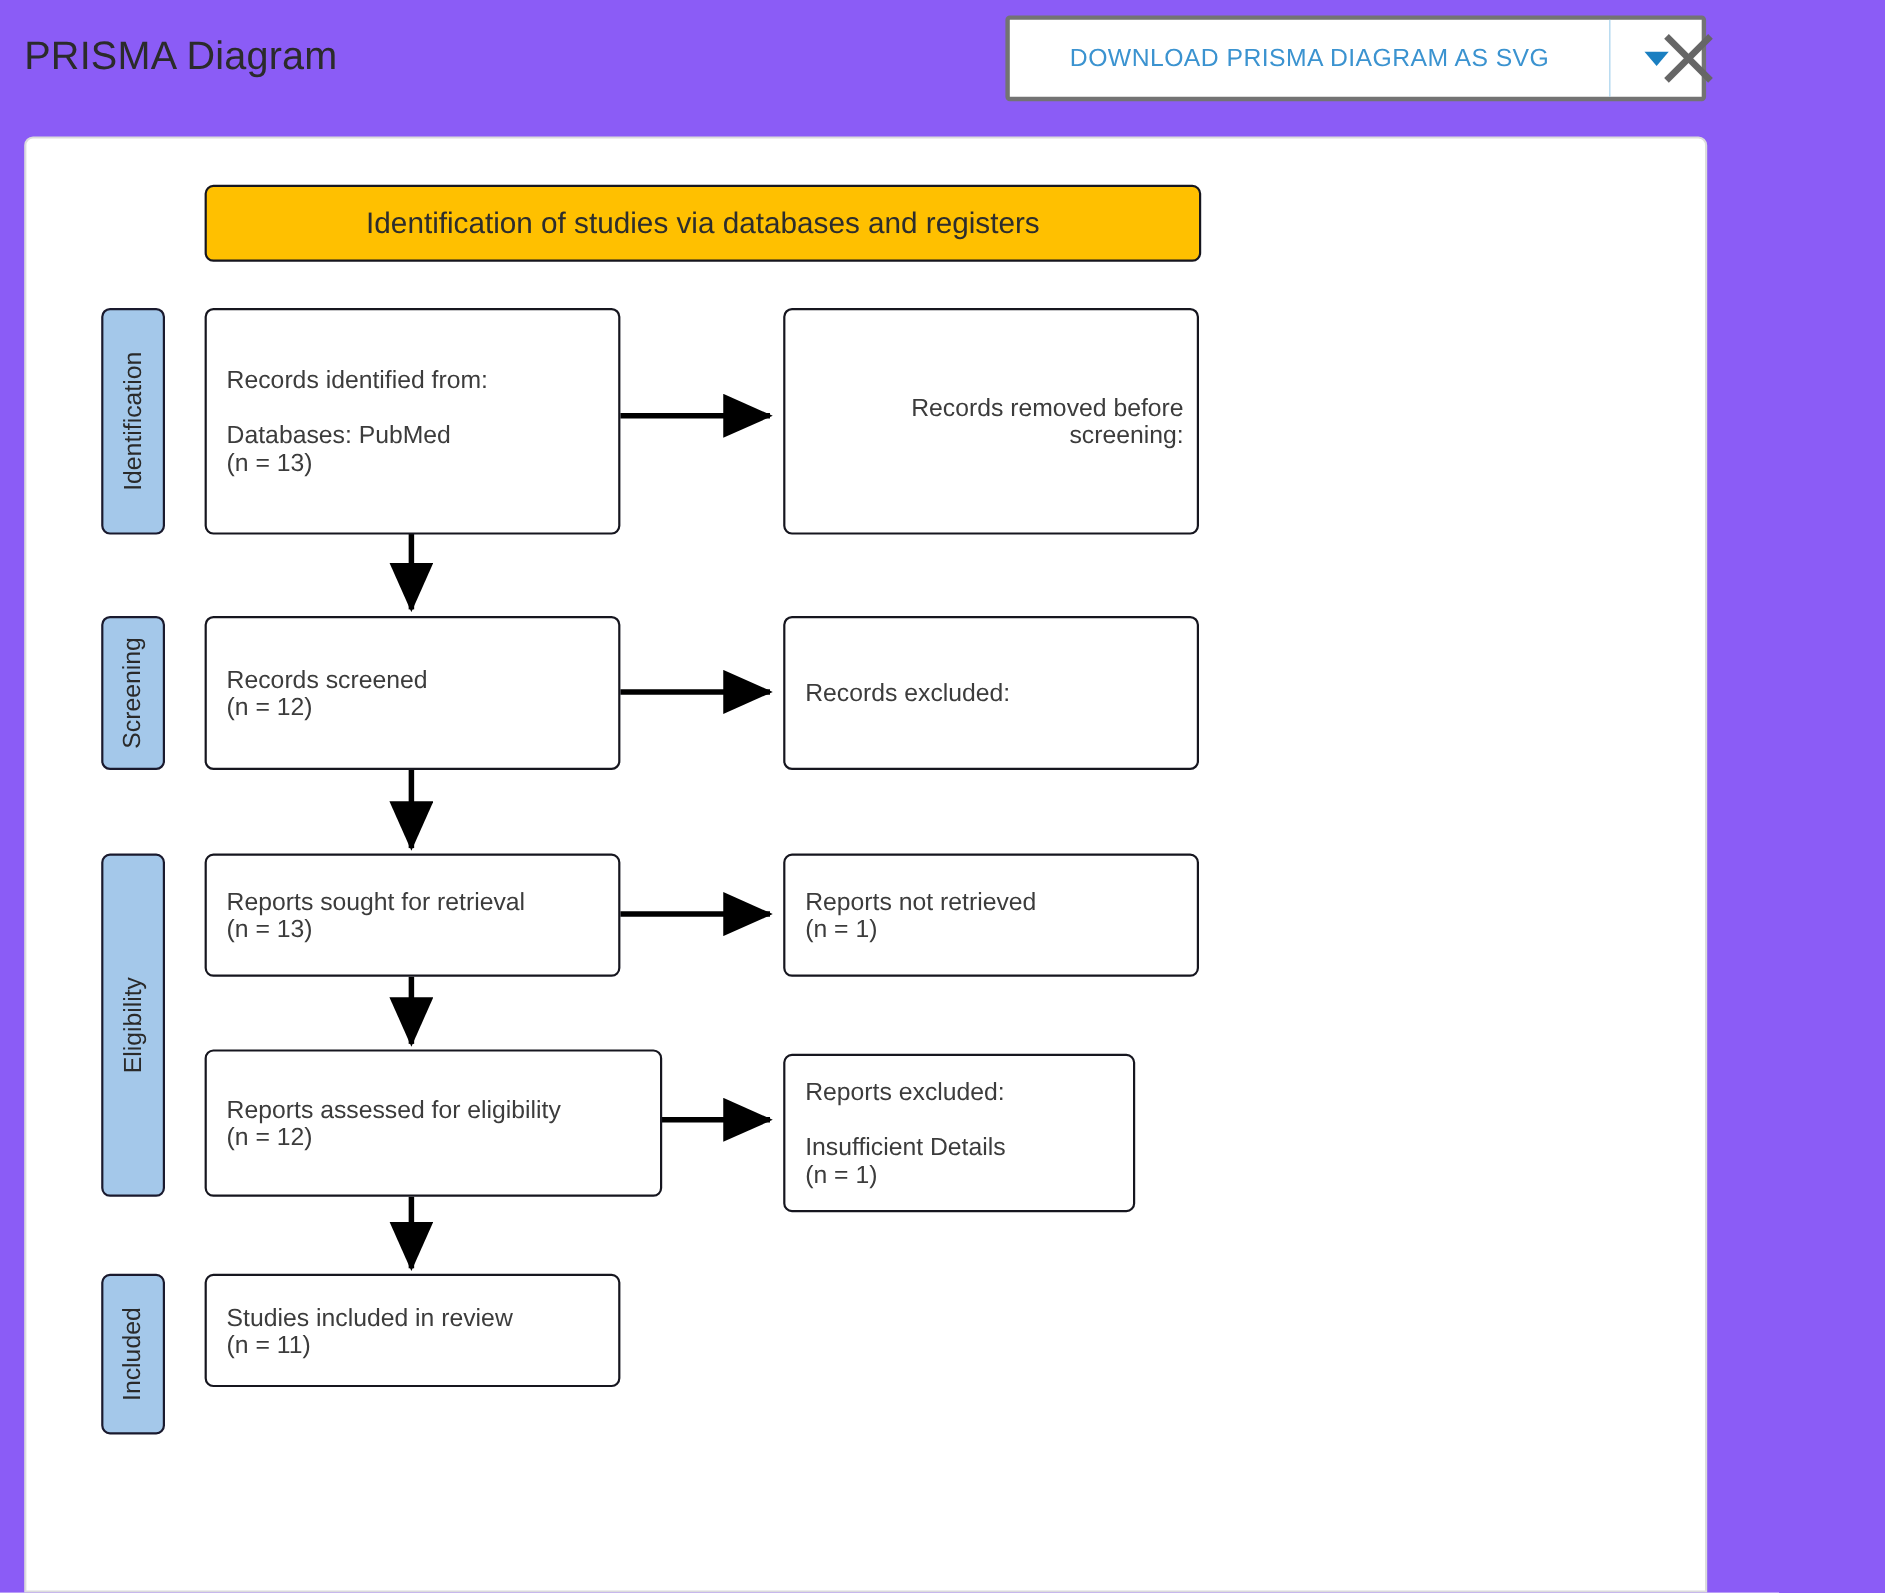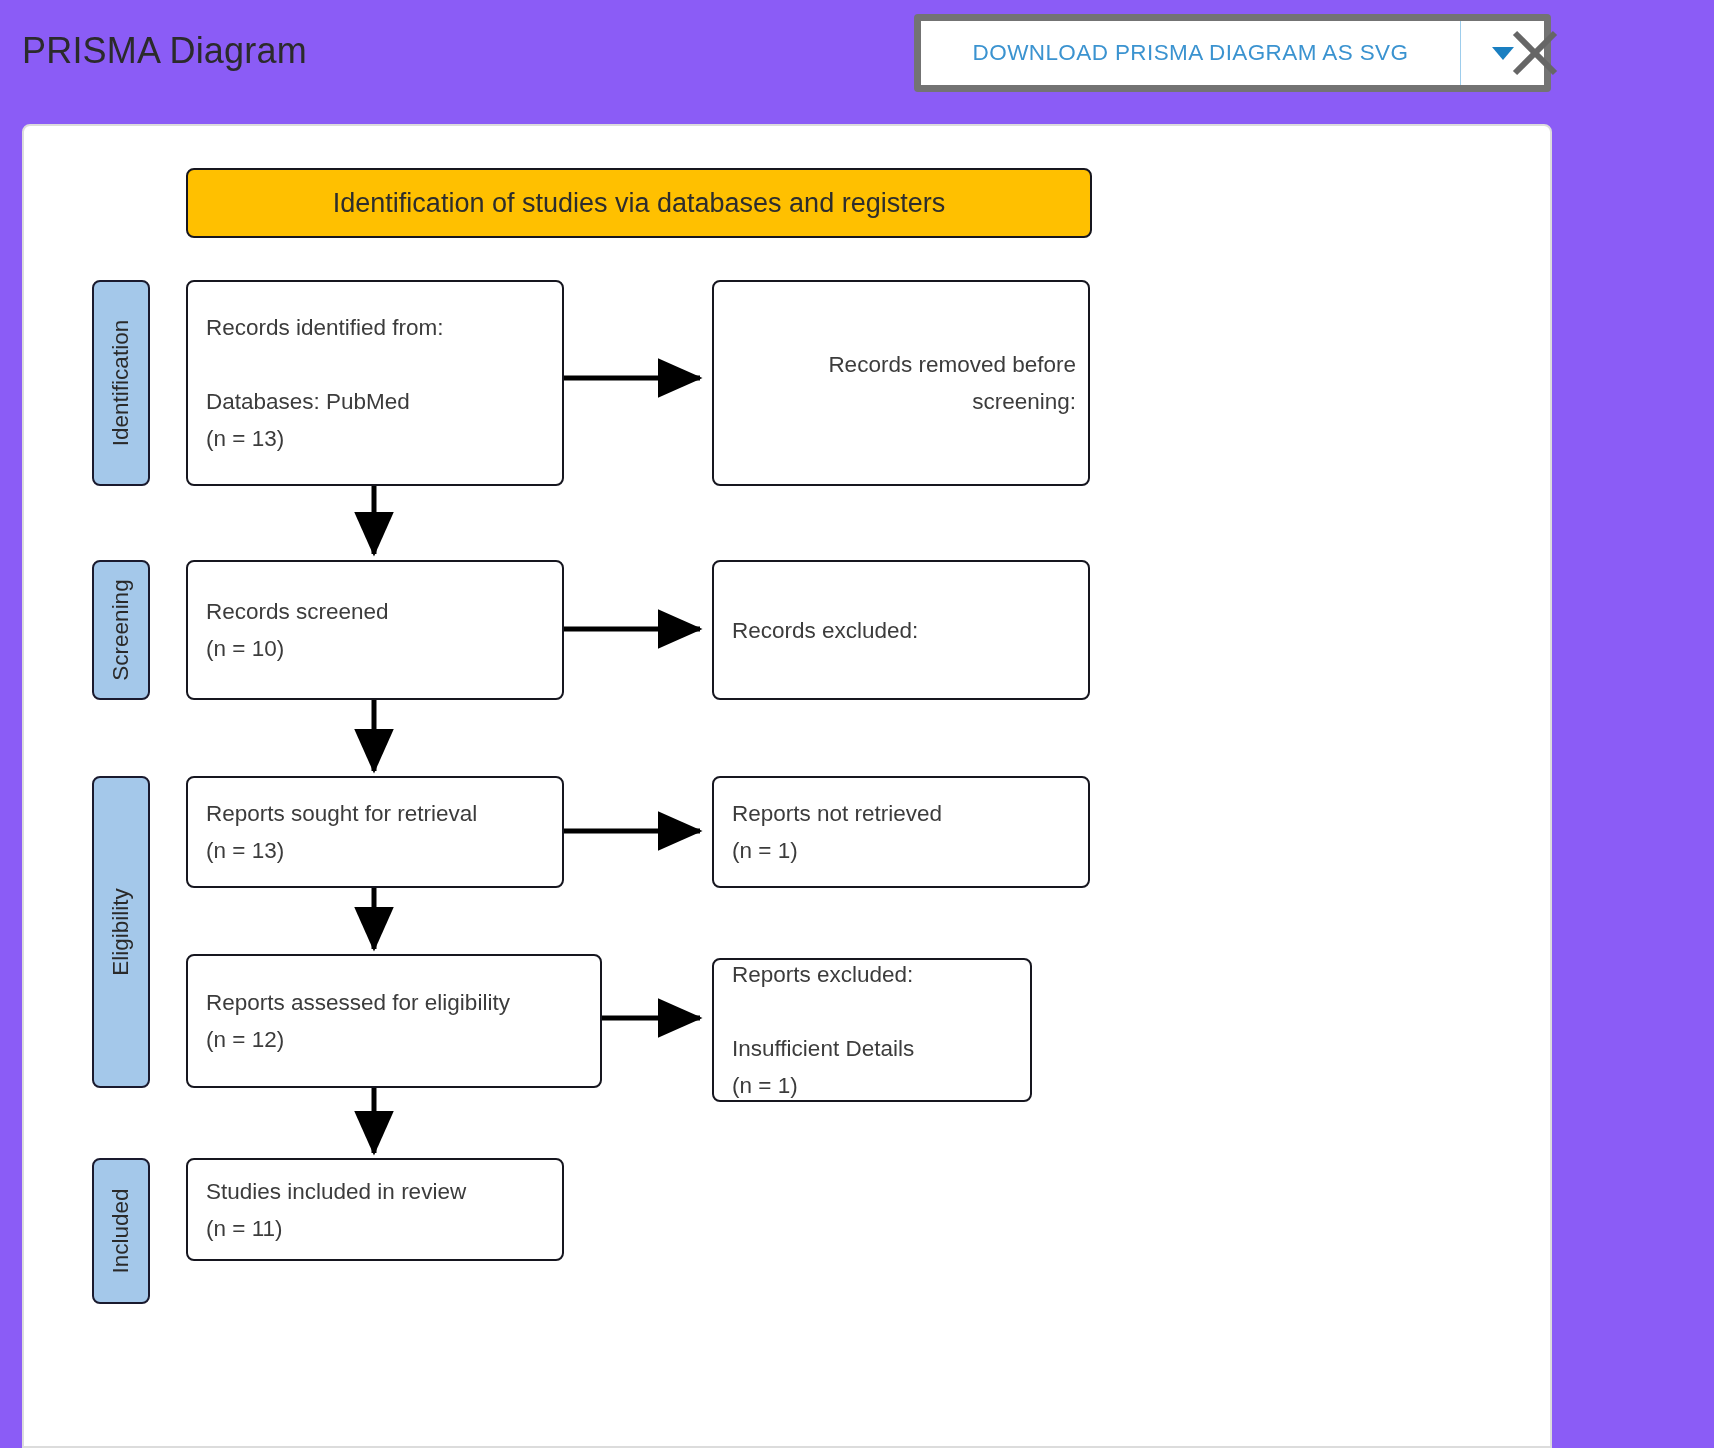--- a/index.html
+++ b/index.html
@@ -30,21 +30,21 @@
     color: #2b2b2b;
     letter-spacing: .2px;
     white-space: nowrap;
   }
   #download-split {
     position: absolute;
     left: 914px; top: 14px;
     width: 637px; height: 78px;
     display: flex;
     align-items: stretch;
-    border: 7px solid #737373;
+    border: 4px solid #737373;
     border-radius: 4px;
     background: #ffffff;
   }
   #download-main {
     flex: 1 1 auto;
     display: flex;
     align-items: center;
     justify-content: center;
     font-size: 22.5px;
     color: #3b93d0;
@@ -100,21 +100,21 @@
     position: absolute;
     border: 2.5px solid #16161f;
     border-radius: 8px;
     background: #ffffff;
   }
   .node .txt {
     position: absolute;
     left: 18px;
     right: 12px;
     font-size: 22.5px;
-    line-height: 37px;
+    line-height: 25px;
     color: #3c3c3c;
     white-space: pre-line;
   }
   .node.mid .txt {
     top: 50%;
     transform: translateY(-50%);
   }
 
   .banner {
     position: absolute;
@@ -221,21 +221,21 @@
 
 Databases: PubMed
 (n = 13)</div>
       </div>
       <div class="node mid" style="left:688px; top:154px; width:378px; height:206px;text-align:right;">
         <div class="txt">Records removed before screening:</div>
       </div>
 
       <div class="node mid" style="left:162px; top:434px; width:378px; height:140px;">
         <div class="txt">Records screened
-(n = 10)</div>
+(n = 12)</div>
       </div>
       <div class="node mid" style="left:688px; top:434px; width:378px; height:140px;">
         <div class="txt">Records excluded:</div>
       </div>
 
       <div class="node mid" style="left:162px; top:650px; width:378px; height:112px;">
         <div class="txt">Reports sought for retrieval
 (n = 13)</div>
       </div>
       <div class="node mid" style="left:688px; top:650px; width:378px; height:112px;">

